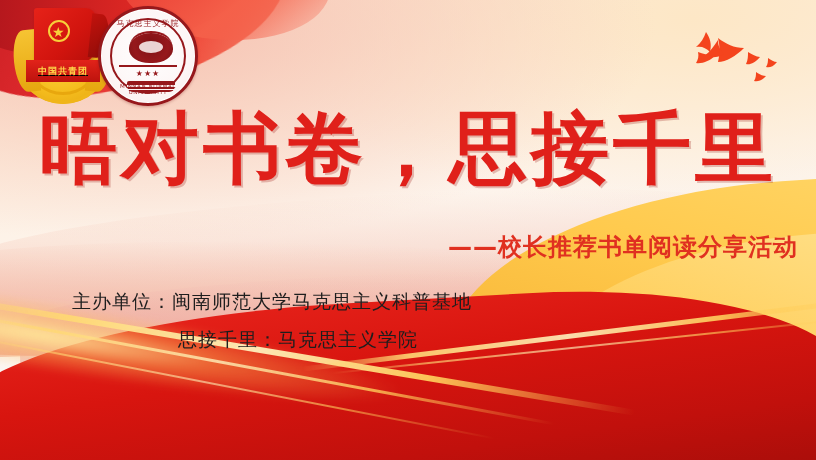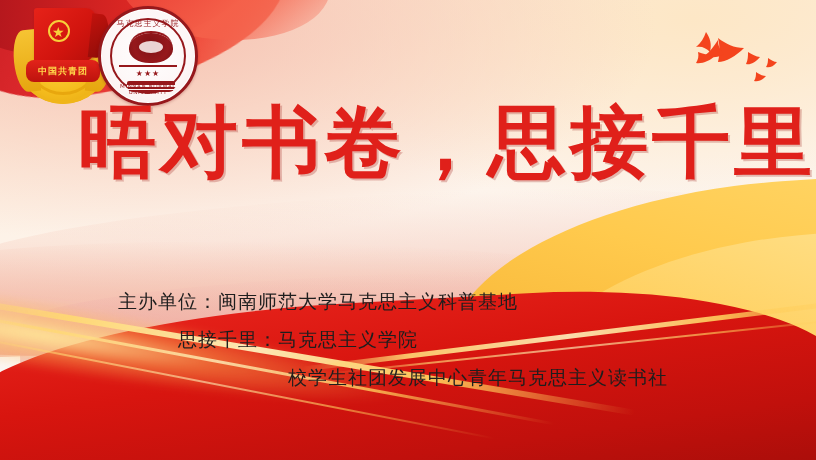--- a/index.html
+++ b/index.html
@@ -81,23 +81,23 @@
   .cyl .wheat.r{left:auto;right:0;border-radius:0 50% 50% 0;transform:rotate(6deg);}
   .cyl .flag{position:absolute;left:20px;top:0;width:62px;height:56px;
     background:linear-gradient(135deg,#e62219 0%,#d1140e 60%,#b40f0a 100%);
     border-radius:3px 10px 18px 4px;
     box-shadow:1px 2px 3px rgba(120,10,10,.35);}
   .cyl .flag:after{content:"";position:absolute;right:-12px;top:6px;width:18px;height:44px;
     background:linear-gradient(140deg,#c2120d,#8e0c08);border-radius:0 60% 70% 0;transform:rotate(6deg);}
   .cyl .star{position:absolute;left:34px;top:12px;width:22px;height:22px;border-radius:50%;
     border:2px solid #f7cf3a;box-sizing:border-box;}
   .cyl .star span{position:absolute;left:2px;top:3px;font-size:14px;line-height:14px;color:#f7cf3a;}
-  .cyl .band{position:absolute;left:12px;top:52px;width:74px;height:22px;border-radius:8px;
+  .cyl .band{position:absolute;left:12px;top:52px;width:74px;height:22px;border-radius:0;
     background:linear-gradient(180deg,#e2231a,#bd130d);
-    display:flex;align-items:center;justify-content:center;}
+    display:flex;align-items:center;justify-content:center;text-decoration:underline;}
   .cyl .band em{font-style:normal;font-size:9px;color:#ffd84a;letter-spacing:1px;font-weight:bold;}
 
   .mnu{position:absolute;left:90px;top:2px;width:100px;height:100px;border-radius:50%;
     background:radial-gradient(circle at 50% 45%, #ffffff 0%, #fdf6f6 60%, #f6e7e7 100%);
     border:3px solid #96181c;box-sizing:border-box;
     box-shadow:0 0 0 1px #fff inset, 0 1px 3px rgba(120,10,10,.3);}
   .mnu .inner{position:absolute;left:9px;top:9px;right:9px;bottom:9px;border-radius:50%;
     border:2px solid #96181c;}
   .mnu .arc-top{position:absolute;left:0;right:0;top:9px;text-align:center;font-size:8px;color:#96181c;letter-spacing:1px;}
   .mnu .arc-bot{position:absolute;left:0;right:0;bottom:8px;text-align:center;font-size:5.5px;color:#96181c;letter-spacing:.6px;}
@@ -109,31 +109,31 @@
   .mnu .bar{position:absolute;left:18px;top:56px;right:18px;height:2px;background:#96181c;}
   .mnu .stars{position:absolute;left:0;right:0;top:60px;text-align:center;font-size:8px;color:#96181c;letter-spacing:1px;}
   .mnu .book{position:absolute;left:26px;top:72px;width:48px;height:11px;
     background:linear-gradient(180deg,#96181c 0%,#96181c 38%,#fdf6f6 38%,#fdf6f6 52%,#96181c 52%,#96181c 74%,#fdf6f6 74%,#fdf6f6 86%,#96181c 86%);
     border-radius:2px 2px 6px 6px;}
 
   
   .birds{position:absolute;left:660px;top:22px;width:130px;height:70px;}
 
   
-  .title{position:absolute;left:0;right:0;top:104px;text-align:right;
-    font-family:Liberation Mono, monospace;
+  .title{position:absolute;left:0;right:0;top:104px;text-align:center;
+    font-family:Liberation Sans, sans-serif;
     font-size:78px;line-height:88px;font-weight:bold;color:#e0201a;letter-spacing:4px;
     text-shadow:2px 2px 0 rgba(150,15,12,.25);white-space:nowrap;}
 
   .subtitle{position:absolute;right:18px;top:232px;
     font-size:24px;line-height:30px;color:#e03020;letter-spacing:1px;font-weight:600;white-space:nowrap;}
 
   .org-block{position:absolute;left:0;right:0;top:282px;}
   .org-line{font-size:19px;line-height:38px;color:#1e1e1e;letter-spacing:1px;white-space:nowrap;}
-  .org-line.l1{padding-left:118px;}
+  .org-line.l1{padding-left:72px;}
   .org-line.l2{padding-left:288px;}
   .org-line.l3{padding-left:178px;}
   .org-line.l4{padding-left:288px;}
 </style>
 </head>
 <body>
 
 <div class="poster">
 
   <div class="bg-layer">
@@ -194,20 +194,20 @@
         <path d="M38 30 C44 32 50 34 56 33 C50 39 42 42 36 41 C38 38 39 34 38 30 Z"></path>
         <path d="M88 30 C92 32 96 35 100 35 C95 41 90 43 86 42 C88 38 88 34 88 30 Z"></path>
         <path d="M108 36 C111 38 114 40 117 40 C113 45 109 46 106 45 C108 42 108 39 108 36 Z"></path>
         <path d="M96 50 C99 52 102 54 106 54 C102 59 97 60 94 59 C96 56 96 53 96 50 Z"></path>
       </g>
     </svg>
   </div>
 
   <div class="title">晤对书卷，思接千里</div>
 
+  <div class="subtitle">——校长推荐书单阅读分享活动</div>
 
   <div class="org-block">
     <div class="org-line l1"><span>主办单位：</span><span>闽南师范大学马克思主义科普基地</span></div>
     <div class="org-line l3"><span>思接千里：</span><span>马克思主义学院</span></div>
-    <div class="org-line l4"><span></span><span>校学生社团发展中心青年马克思主义读书社</span></div>
   </div>
 
 </div>
 
 </body></html>

